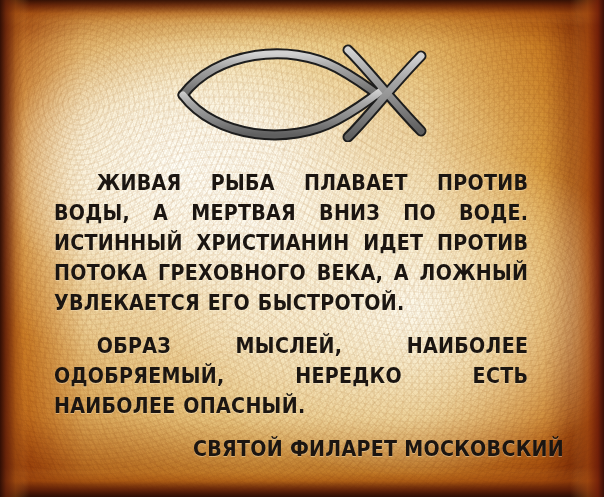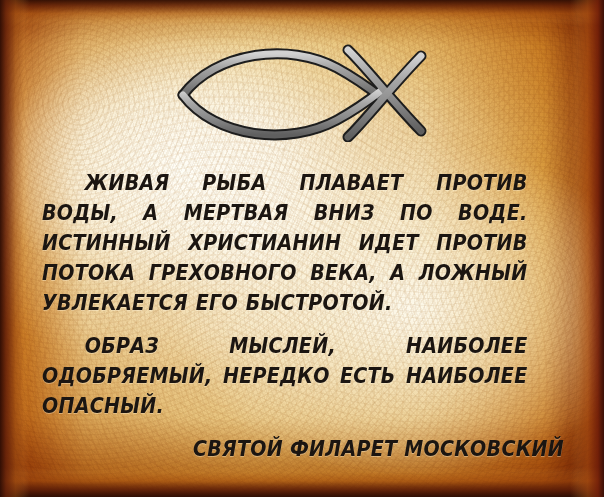--- a/index.html
+++ b/index.html
@@ -119,25 +119,24 @@
     height: 120px;
     display: flex;
     align-items: center;
     justify-content: center;
   }
   .fish-svg { display: block; }
 
   
   .quote-block {
     position: absolute;
-    left: 42px;
+    left: 54px;
     right: 40px;
     top: 168px;
     color: #1b1511;
-    font-style: italic;
   }
 
   .para {
     margin: 0;
     text-align: justify;
     text-align-last: left;
     text-indent: 46px;
     font-family: "DejaVu Sans", "Liberation Sans", sans-serif;
     font-weight: 700;
     font-size: 20.5px;

